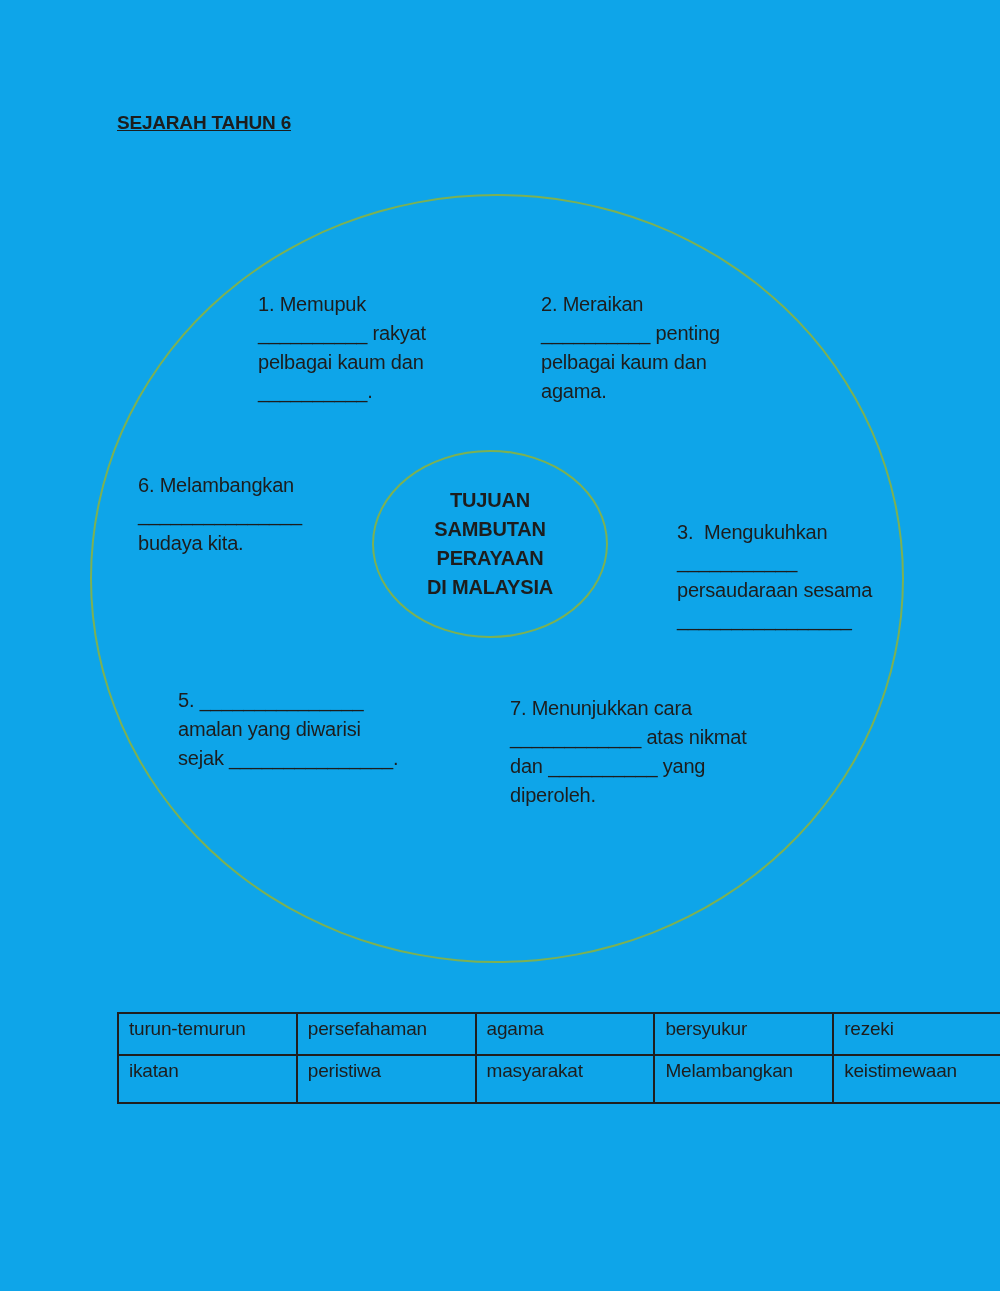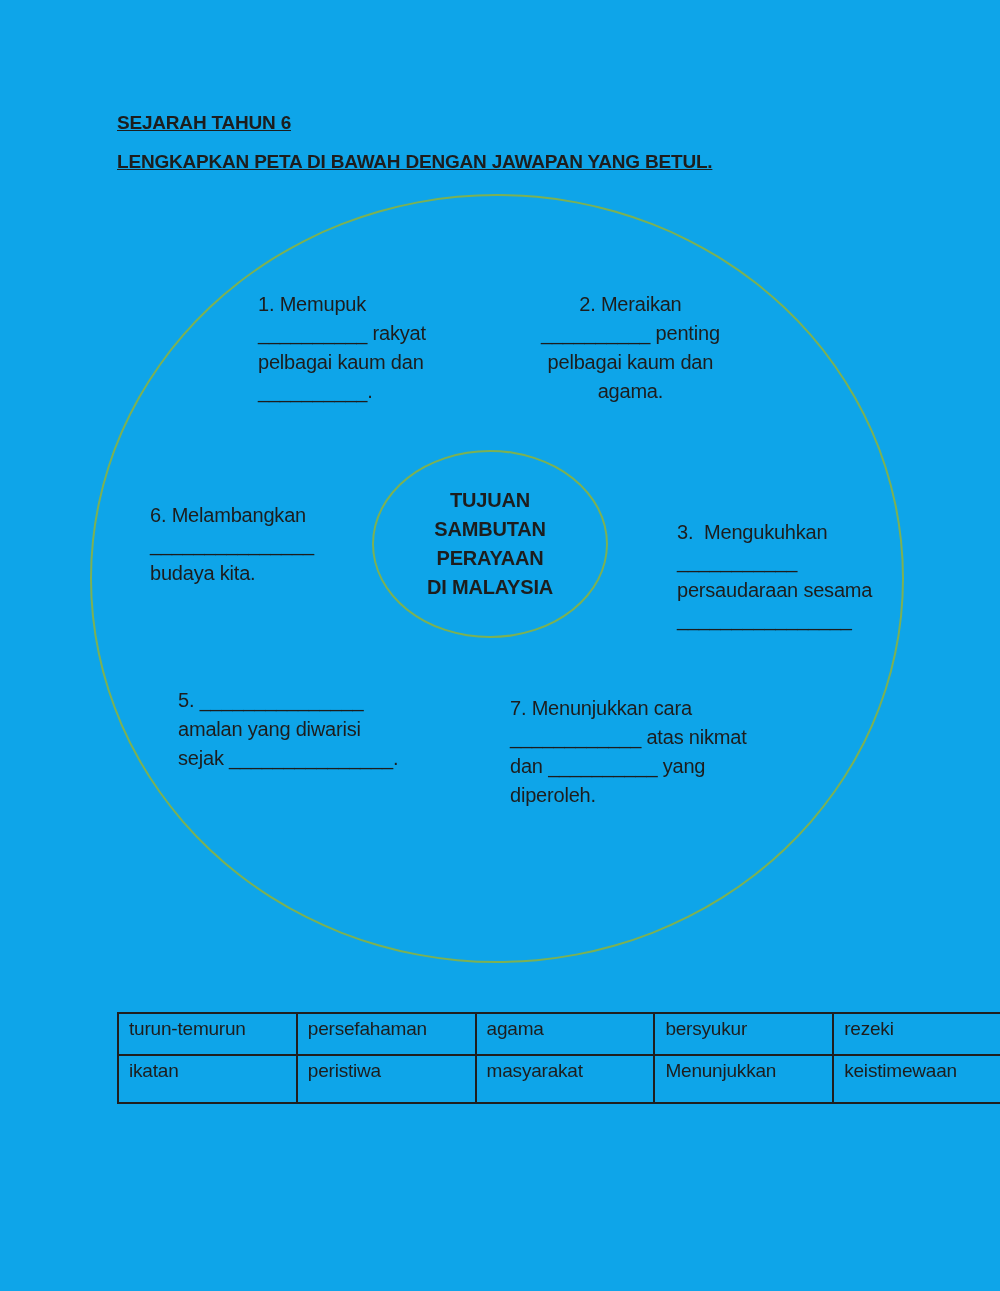--- a/index.html
+++ b/index.html
@@ -59,25 +59,25 @@
     letter-spacing: -0.2px;
   }
   .map-item {
     position: absolute;
     font-size: 20px;
     line-height: 29px;
     white-space: pre-wrap;
     letter-spacing: -0.2px;
   }
   #map-item-1 { left: 258px; top: 290px; }
-  #map-item-2 { left: 541px; top: 290px; text-align: center; }
+  #map-item-2 { left: 541px; top: 290px; }
   #map-item-3 { left: 677px; top: 506px; margin-top: 12px; }
   #map-item-4 { left: 510px; top: 694px; }
   #map-item-5 { left: 178px; top: 686px; }
-  #map-item-6 { left: 138px; top: 501px; margin-left: 12px; }
+  #map-item-6 { left: 138px; top: 471px; }
 
   .word-bank {
     position: absolute;
     left: 117px;
     top: 1012px;
     width: 896px;
     border-collapse: collapse;
     table-layout: fixed;
   }
   .word-bank td {
@@ -91,21 +91,20 @@
   .word-bank tr.row-1 td { height: 32px; }
   .word-bank tr.row-2 td { height: 38px; }
 </style>
 </head>
 <body>
 
 <div class="page">
 
   <div id="doc-title" class="heading">SEJARAH TAHUN 6</div>
 
-  <div id="doc-instruction" class="heading">LENGKAPKAN PETA DI BAWAH DENGAN JAWAPAN YANG BETUL.</div>
 
   <div class="outer-ellipse"></div>
 
   <div class="center-ellipse">
     <div class="center-label">TUJUAN
 SAMBUTAN
 PERAYAAN
 DI MALAYSIA</div>
   </div>
 
@@ -143,19 +142,19 @@
         <td>turun-temurun</td>
         <td>persefahaman</td>
         <td>agama</td>
         <td>bersyukur</td>
         <td>rezeki</td>
       </tr>
       <tr class="row-2">
         <td>ikatan</td>
         <td>peristiwa</td>
         <td>masyarakat</td>
-        <td>Menunjukkan</td>
+        <td>Melambangkan</td>
         <td>keistimewaan</td>
       </tr>
     </tbody>
   </table>
 
 </div>
 
 </body></html>

